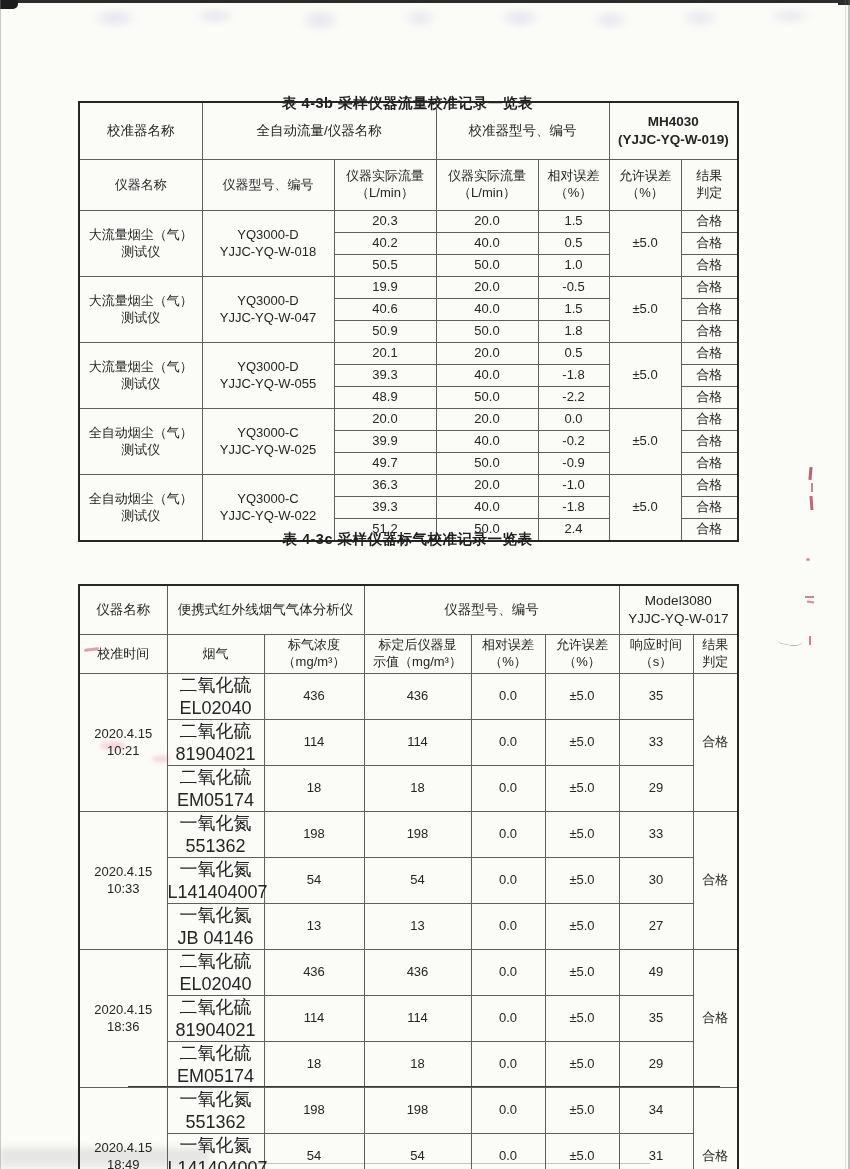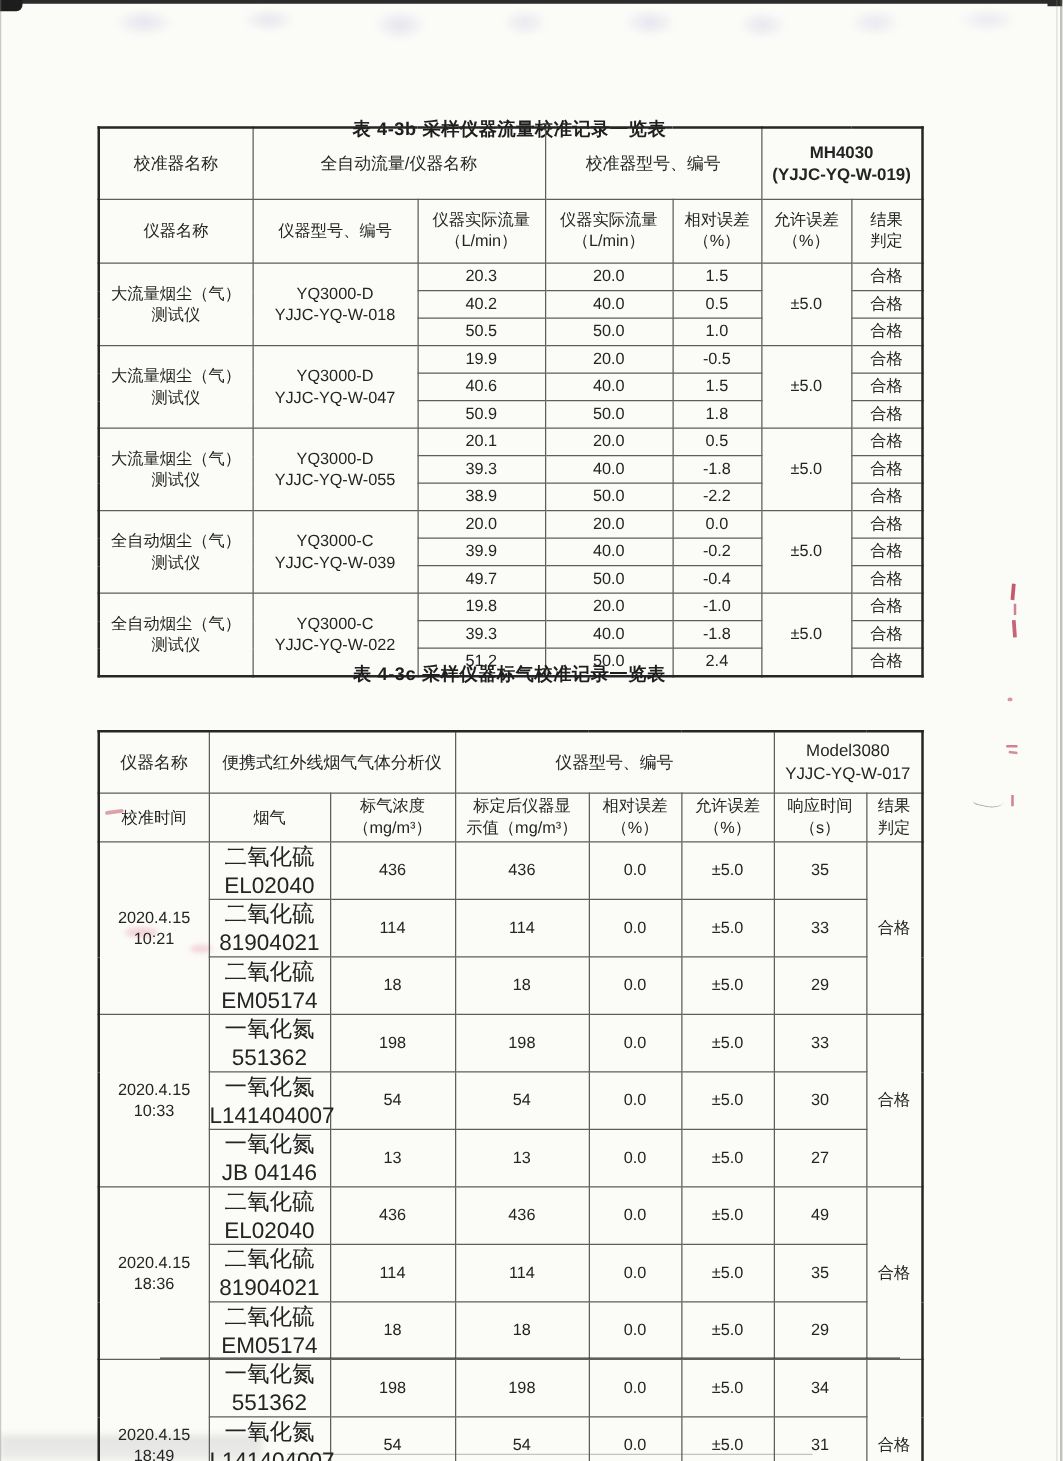--- a/index.html
+++ b/index.html
@@ -204,64 +204,64 @@
       <td rowspan="3">±5.0</td>
       <td>合格</td>
     </tr>
     <tr class="rd">
       <td>39.3</td>
       <td>40.0</td>
       <td>-1.8</td>
       <td>合格</td>
     </tr>
     <tr class="rd">
-      <td>38.9</td>
+      <td>48.9</td>
       <td>50.0</td>
       <td>-2.2</td>
       <td>合格</td>
     </tr>
 
     <tr class="rd gs">
       <td rowspan="3">
         <div>全自动烟尘（气）</div>
         <div>测试仪</div>
       </td>
       <td rowspan="3">
         <div>YQ3000-C</div>
-        <div>YJJC-YQ-W-039</div>
+        <div>YJJC-YQ-W-025</div>
       </td>
       <td>20.0</td>
       <td>20.0</td>
       <td>0.0</td>
       <td rowspan="3">±5.0</td>
       <td>合格</td>
     </tr>
     <tr class="rd">
       <td>39.9</td>
       <td>40.0</td>
       <td>-0.2</td>
       <td>合格</td>
     </tr>
     <tr class="rd">
       <td>49.7</td>
       <td>50.0</td>
-      <td>-0.4</td>
+      <td>-0.9</td>
       <td>合格</td>
     </tr>
 
     <tr class="rd gs">
       <td rowspan="3">
         <div>全自动烟尘（气）</div>
         <div>测试仪</div>
       </td>
       <td rowspan="3">
         <div>YQ3000-C</div>
         <div>YJJC-YQ-W-022</div>
       </td>
-      <td>19.8</td>
+      <td>36.3</td>
       <td>20.0</td>
       <td>-1.0</td>
       <td rowspan="3">±5.0</td>
       <td>合格</td>
     </tr>
     <tr class="rd">
       <td>39.3</td>
       <td>40.0</td>
       <td>-1.8</td>
       <td>合格</td>

